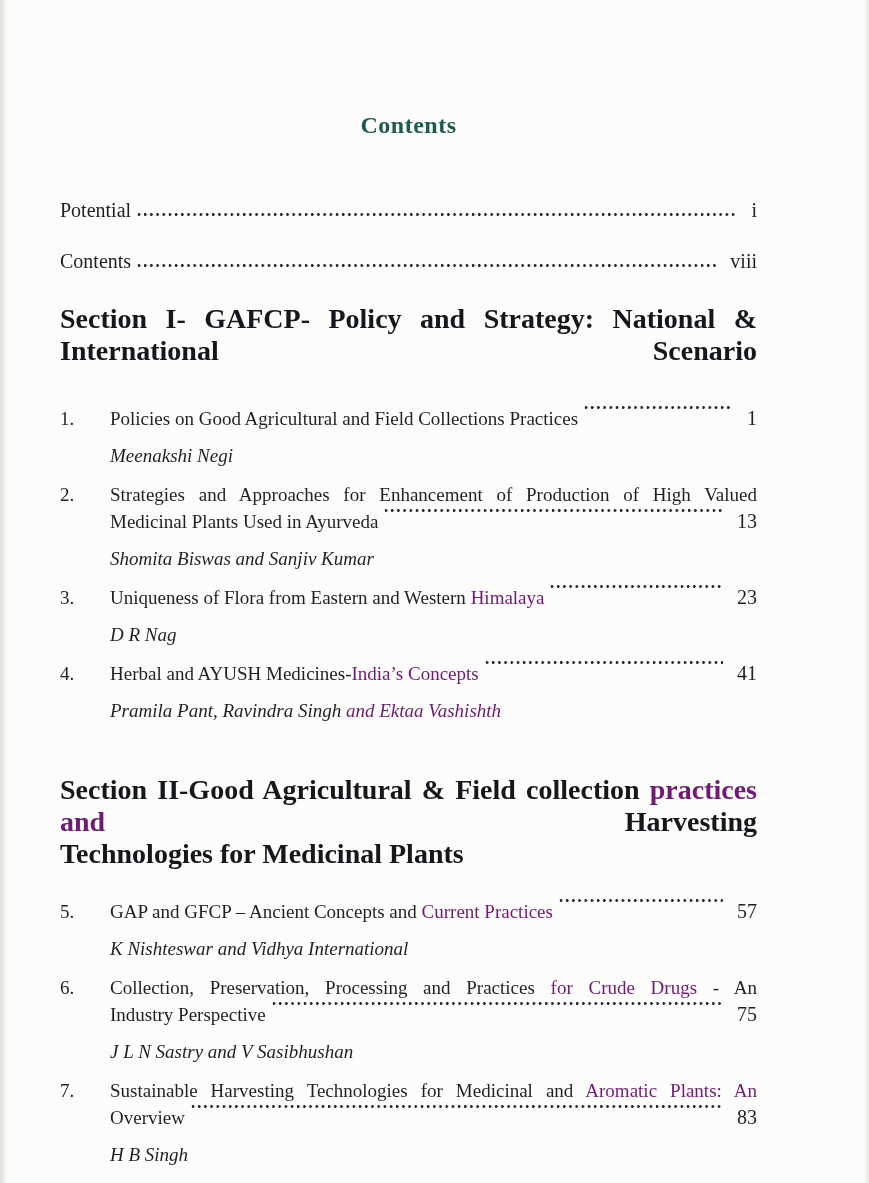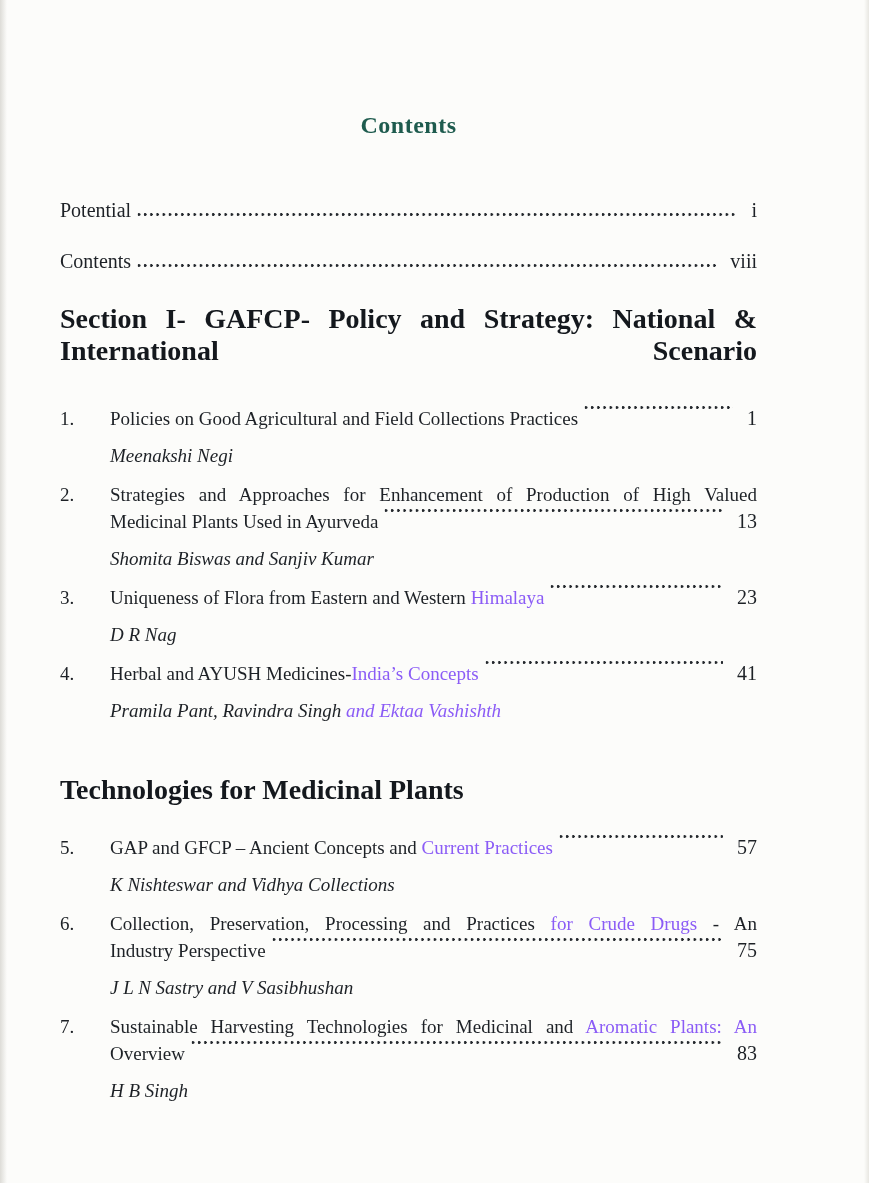--- a/index.html
+++ b/index.html
@@ -28,21 +28,21 @@
   .jline{text-align:justify;text-align-last:justify;}
 
   .item .entry{display:flex;margin-top:14px;font-size:19px;line-height:27px;}
   .item-first .entry{margin-top:38px;}
   .entry-5 .entry{margin-top:28px;}
   .num{flex:none;width:50px;}
   .ebody{flex:1;min-width:0;}
   .tline{display:flex;align-items:center;}
   .ttext{flex:none;max-width:520px;}
   .authors{font-style:italic;font-size:19px;margin:13px 0 0 50px;}
-  .fade{color:#8b5cf6;}
+  .fade{color:#701a75;}
 </style>
 </head>
 <body>
 
 <div class="page">
   <div class="content">
 
     <div class="title" style="color: rgb(30, 91, 78);">Contents</div>
 
     <div class="front">
@@ -111,35 +111,36 @@
             <span class="ttext"><span>Herbal and AYUSH Medicines-</span><span class="fade">India’s Concepts</span><span></span></span>
             <span class="leader"></span>
             <span class="pageno">41</span>
           </div>
         </div>
       </div>
       <div class="authors"><span>Pramila Pant, Ravindra Singh </span><span class="fade">and Ektaa Vashishth</span></div>
     </div>
 
     <div class="section-heading section-2">
+      <div class="jline"><span>Section II-Good Agricultural &amp; Field collection </span><span class="fade">practices and </span><span>Harvesting</span></div>
       <div>Technologies for Medicinal Plants</div>
     </div>
 
     <div class="item entry-5">
       <div class="entry">
         <span class="num">5.</span>
         <div class="ebody">
           <div class="tline">
             <span class="ttext"><span>GAP and GFCP – Ancient Concepts and </span><span class="fade">Current Practices</span><span></span></span>
             <span class="leader"></span>
             <span class="pageno">57</span>
           </div>
         </div>
       </div>
-      <div class="authors"><span>K Nishteswar and Vidhya Collections</span><span class="fade"></span></div>
+      <div class="authors"><span>K Nishteswar and Vidhya International</span><span class="fade"></span></div>
     </div>
 
     <div class="item">
       <div class="entry">
         <span class="num">6.</span>
         <div class="ebody">
           <div class="jline"><span>Collection, Preservation, Processing and Practices </span><span class="fade">for Crude Drugs</span><span> - An</span></div>
           <div class="tline">
             <span class="ttext">Industry Perspective</span>
             <span class="leader"></span>

